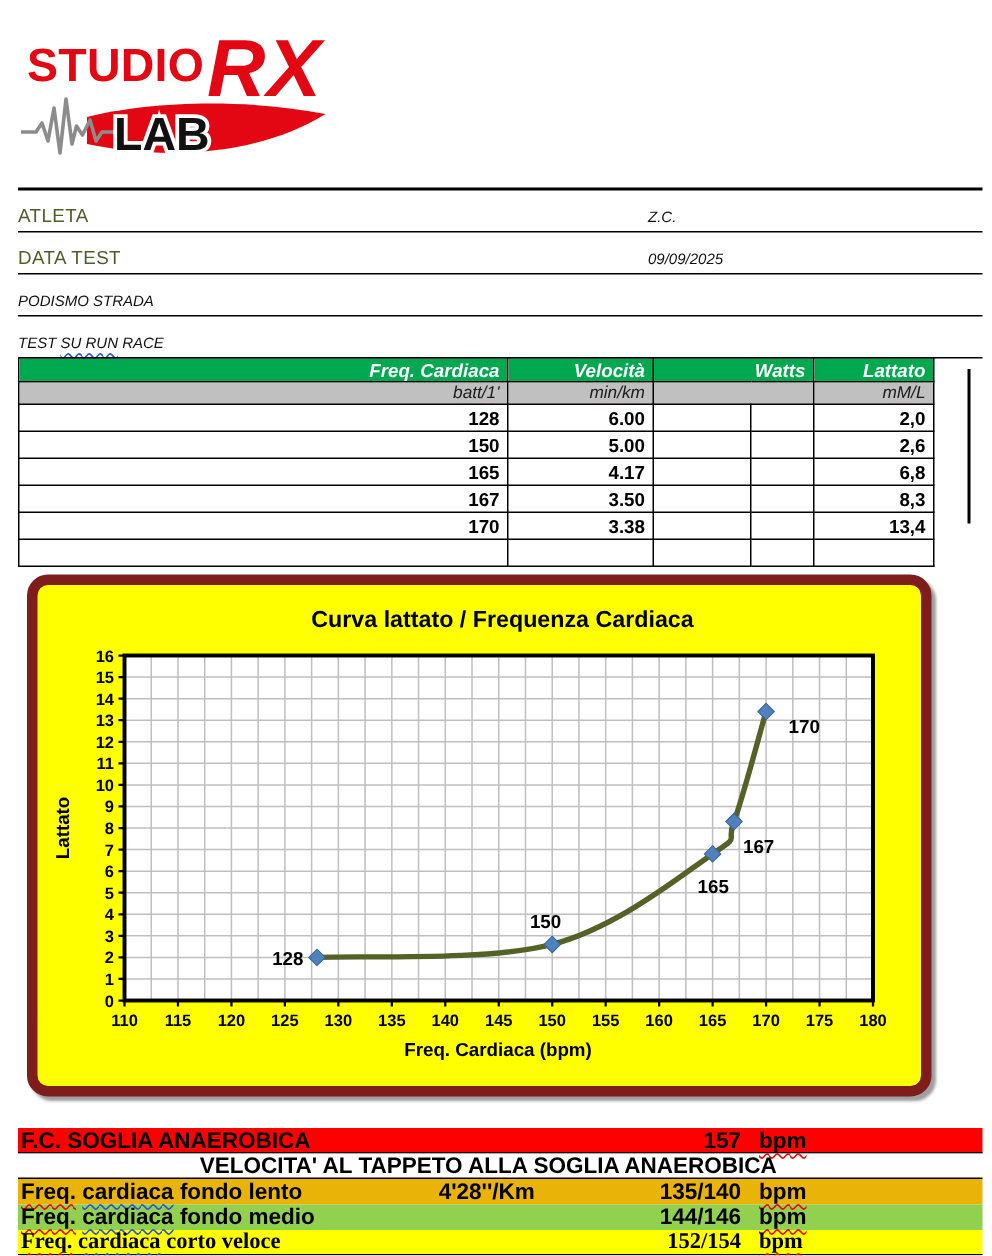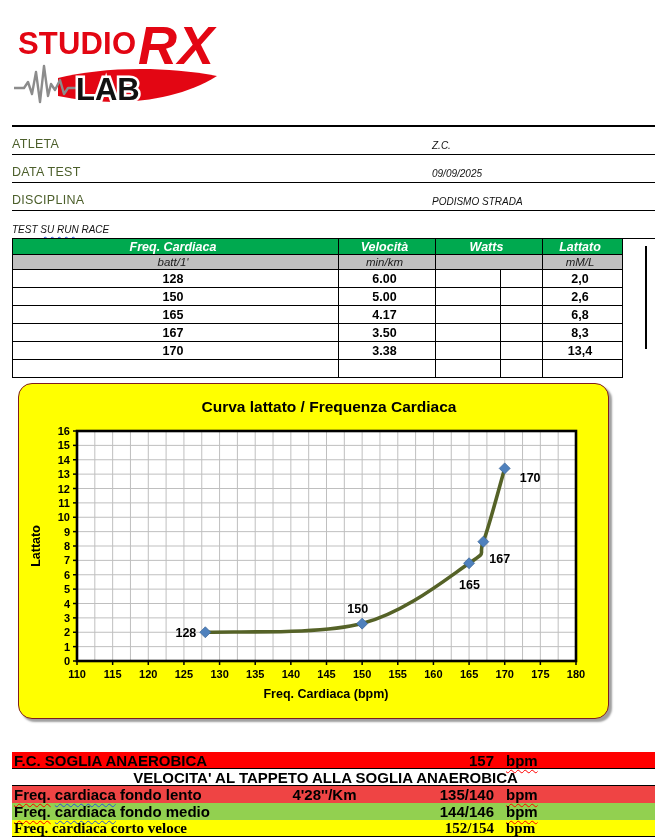--- a/index.html
+++ b/index.html
@@ -16,43 +16,43 @@
             padding-bottom:3px;box-sizing:content-box;}
   .form-label{width:420px;font-weight:normal;font-size:12.5px;color:#4C5F2B;letter-spacing:.3px;}
   .form-value{font-style:italic;font-size:10px;color:#111;}
   .wavy-blue{text-decoration:underline;text-decoration-style:wavy;text-decoration-color:#2B52D8;
              text-decoration-thickness:1px;text-underline-offset:3px;}
   .wavy-red{text-decoration:underline;text-decoration-style:wavy;text-decoration-color:#FF0000;
             text-decoration-thickness:1px;text-underline-offset:3px;}
 
   
   #test-table{position:absolute;left:12px;top:238px;border-collapse:collapse;table-layout:fixed;}
-  #test-table td{border:1.5px solid #000;padding:0 5px 0 0;font-size:12.5px;text-align:center;
+  #test-table td{border:1.5px solid #000;padding:0 5px 0 0;font-size:12.5px;text-align:right;
                  overflow:hidden;white-space:nowrap;}
   #test-table tr.hdr td{background:#00A94F;color:#fff;font-weight:bold;font-style:italic;height:15px;}
   #test-table tr.units td{background:#C0C0C0;font-style:italic;font-size:11.5px;color:#1a1a1a;height:14px;}
   #test-table tr.data td{background:#fff;font-weight:bold;height:17px;}
   #stray-line{position:absolute;left:645px;top:246px;width:1.5px;height:103px;background:#000;}
 
   
   #chart-box{position:absolute;left:18px;top:383px;width:589px;height:334px;background:#FFFF00;
-             border:1px solid #7f1d1d;border-radius:14px;box-shadow:3px 3px 2px #9f9f9f;}
+             border:7px solid #7f1d1d;border-radius:14px;box-shadow:3px 3px 2px #9f9f9f;}
   #chart-box svg{display:block;}
 
   
   #summary{position:absolute;left:12px;top:752px;width:643px;font-size:15px;font-weight:bold;}
   .sum-row{height:17px;display:grid;grid-template-columns:422px 60px 161px;align-items:center;
            box-sizing:border-box;}
   .sum-label{padding-left:2px;white-space:nowrap;}
   .sum-value{text-align:right;}
   .sum-unit{padding-left:12px;}
   #sum-fc{background:#FF0000;border-bottom:1.5px solid #000;}
   #sum-vel{background:#FFFFFF;border-bottom:1.5px solid #000;display:flex;align-items:center;
            justify-content:space-between;padding-right:18px;box-sizing:border-box;flex-direction:column;}
-  #sum-lento{background:#ef4444;}
+  #sum-lento{background:#eab308;}
   #sum-medio{background:#92D050;}
   #sum-veloce{background:#FFFF00;border-bottom:1.5px solid #000;font-family:Liberation Serif, serif;}
 </style>
 </head>
 <body>
 
 <div id="page">
 
   <svg id="logo" viewBox="0 0 210 104" width="210" height="104">
     <path d="M 48,90 C 105,102 165,96 207,70 C 150,59 88,62 48,72 Z" fill="#E30613"></path>
@@ -66,21 +66,20 @@
   <div id="form">
     <div class="form-row">
       <span class="form-label">ATLETA</span>
       <span class="form-value">Z.C.</span>
     </div>
     <div class="form-row">
       <span class="form-label">DATA TEST</span>
       <span class="form-value">09/09/2025</span>
     </div>
     <div class="form-row">
-      <span class="form-label">DISCIPLINA</span>
       <span class="form-value">PODISMO STRADA</span>
     </div>
     <div class="form-row">
       <span class="form-value"><span>TEST </span><span class="wavy-blue">SU RUN</span><span> RACE</span></span>
     </div>
   </div>
 
   <table id="test-table">
     <colgroup>
         <col style="width:326px">

